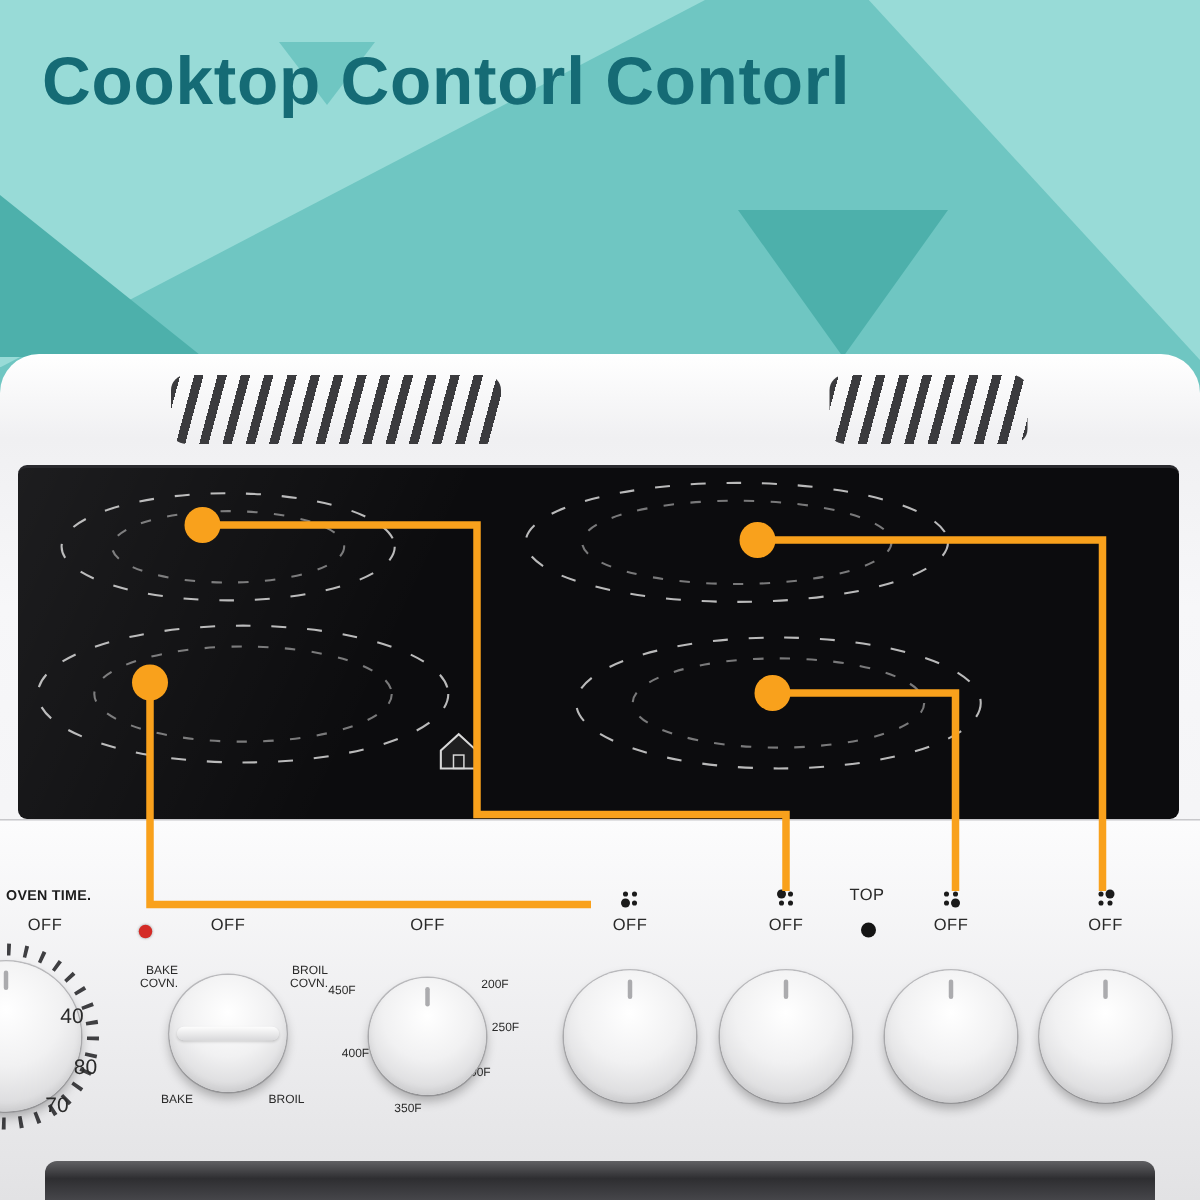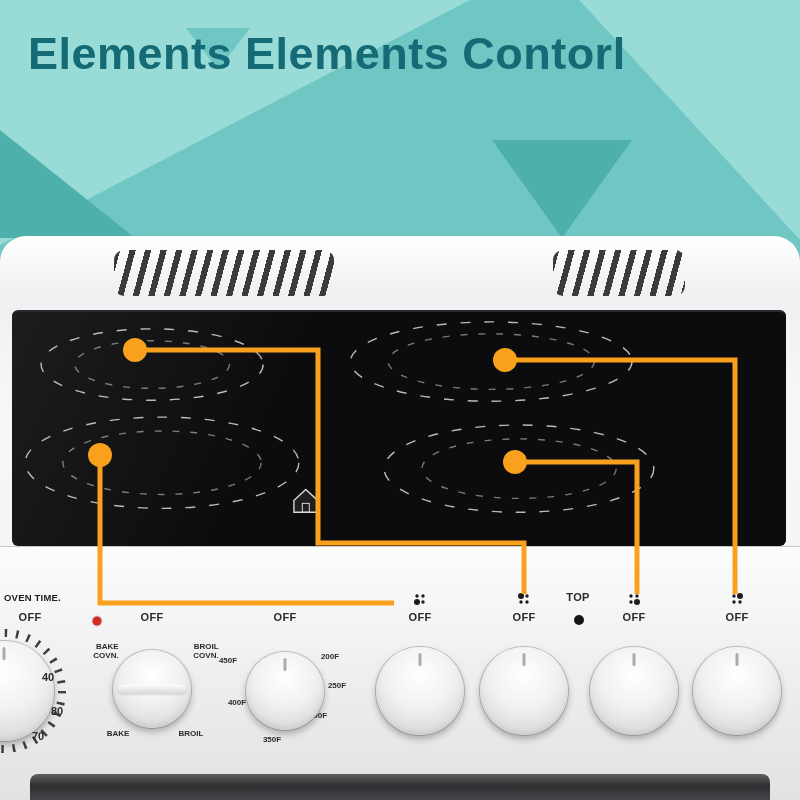--- a/index.html
+++ b/index.html
@@ -33,24 +33,24 @@
   .cooktop svg{position:absolute;left:0;top:0;width:100%;height:100%;}
   .zr{fill:none;stroke:#e6e6e6;stroke-width:1.4;stroke-dasharray:10 14;opacity:.8;}
   .zr2{stroke-dasharray:7 11;opacity:.5;}
 
   
   .panel{position:absolute;top:310px;left:0;right:0;bottom:0;
          background:linear-gradient(#fcfcfd,#ececee 60%,#e2e2e4);border-top:1px solid #c8c8cb;}
   .bottom-band{position:absolute;left:30px;right:30px;bottom:0;height:26px;border-radius:8px 8px 0 0;
          background:linear-gradient(#606063,#2e2e31 45%,#46464a);}
 
-  .sl{position:absolute;transform:translate(-50%,-50%);font-weight:700;color:#2a2a2a;white-space:nowrap;}
+  .sl{position:absolute;transform:translate(-50%,-50%);font-weight:400;color:#2a2a2a;white-space:nowrap;}
   .off{font-size:11px;letter-spacing:.3px;}
   .tiny{font-size:8px;line-height:9px;text-align:right;}
-  .num{font-size:11px;}
+  .num{font-size:14px;}
   .oven-time{position:absolute;left:4px;top:45px;font-size:9.5px;font-weight:700;color:#1c1c1c;letter-spacing:.2px;}
 
   .ind{position:absolute;border-radius:50%;transform:translate(-50%,-50%);}
   .ind-red{width:9px;height:9px;background:var(--indicator_red,#D42B26);box-shadow:0 0 2px rgba(0,0,0,.4);}
   .ind-black{width:10px;height:10px;background:#141414;}
 
   .knob{position:absolute;border-radius:50%;
         background:radial-gradient(circle at 50% 32%,#ffffff 0%,#f1f1f2 45%,#d9d9db 80%,#c9c9cb 100%);
         box-shadow:0 4px 7px rgba(0,0,0,.28),0 0 0 1px #bfbfc2,inset 0 -3px 5px rgba(0,0,0,.06);}
   .pointer{position:absolute;top:6px;left:50%;width:3px;height:13px;background:#ababae;border-radius:2px;transform:translateX(-50%);}
@@ -76,21 +76,21 @@
 <body>
 
 <div class="page">
 
   <div class="shape s1"></div>
   <div class="shape s2"></div>
   <div class="shape s3"></div>
   <div class="shape s4"></div>
   <div class="shape s5"></div>
 
-  <h1 class="title">Elements Elements Contorl</h1>
+  <h1 class="title">Cooktop Contorl Contorl</h1>
 
   <div class="stove">
     <div class="vent vent-left"></div>
     <div class="vent vent-right"></div>
 
     <div class="cooktop">
       <svg viewBox="0 0 774 236">
         <g>
           <ellipse class="zr" cx="138" cy="53" rx="112" ry="36"></ellipse>
           <ellipse class="zr zr2" cx="138" cy="53" rx="78" ry="24"></ellipse>

